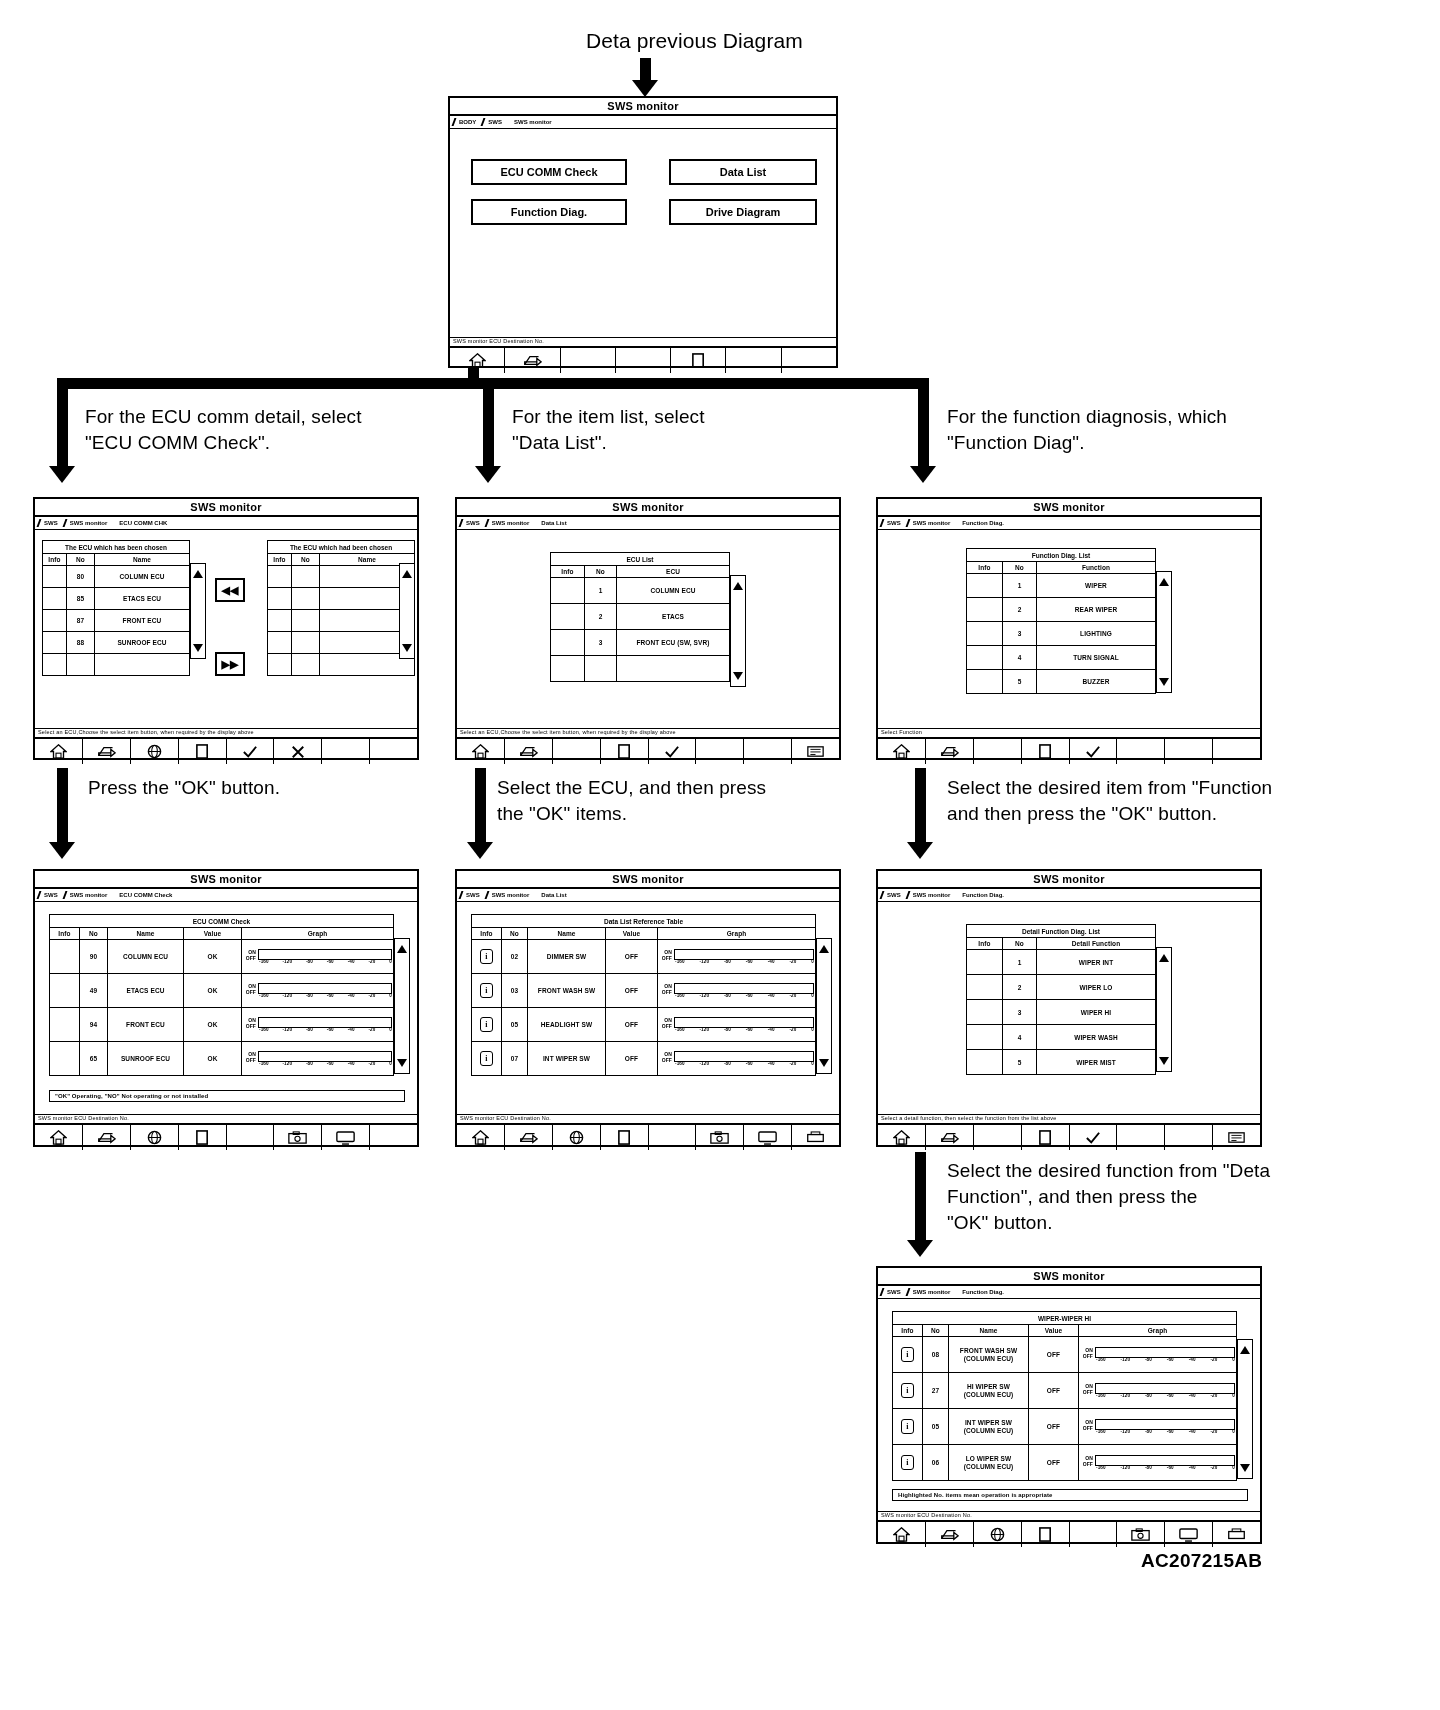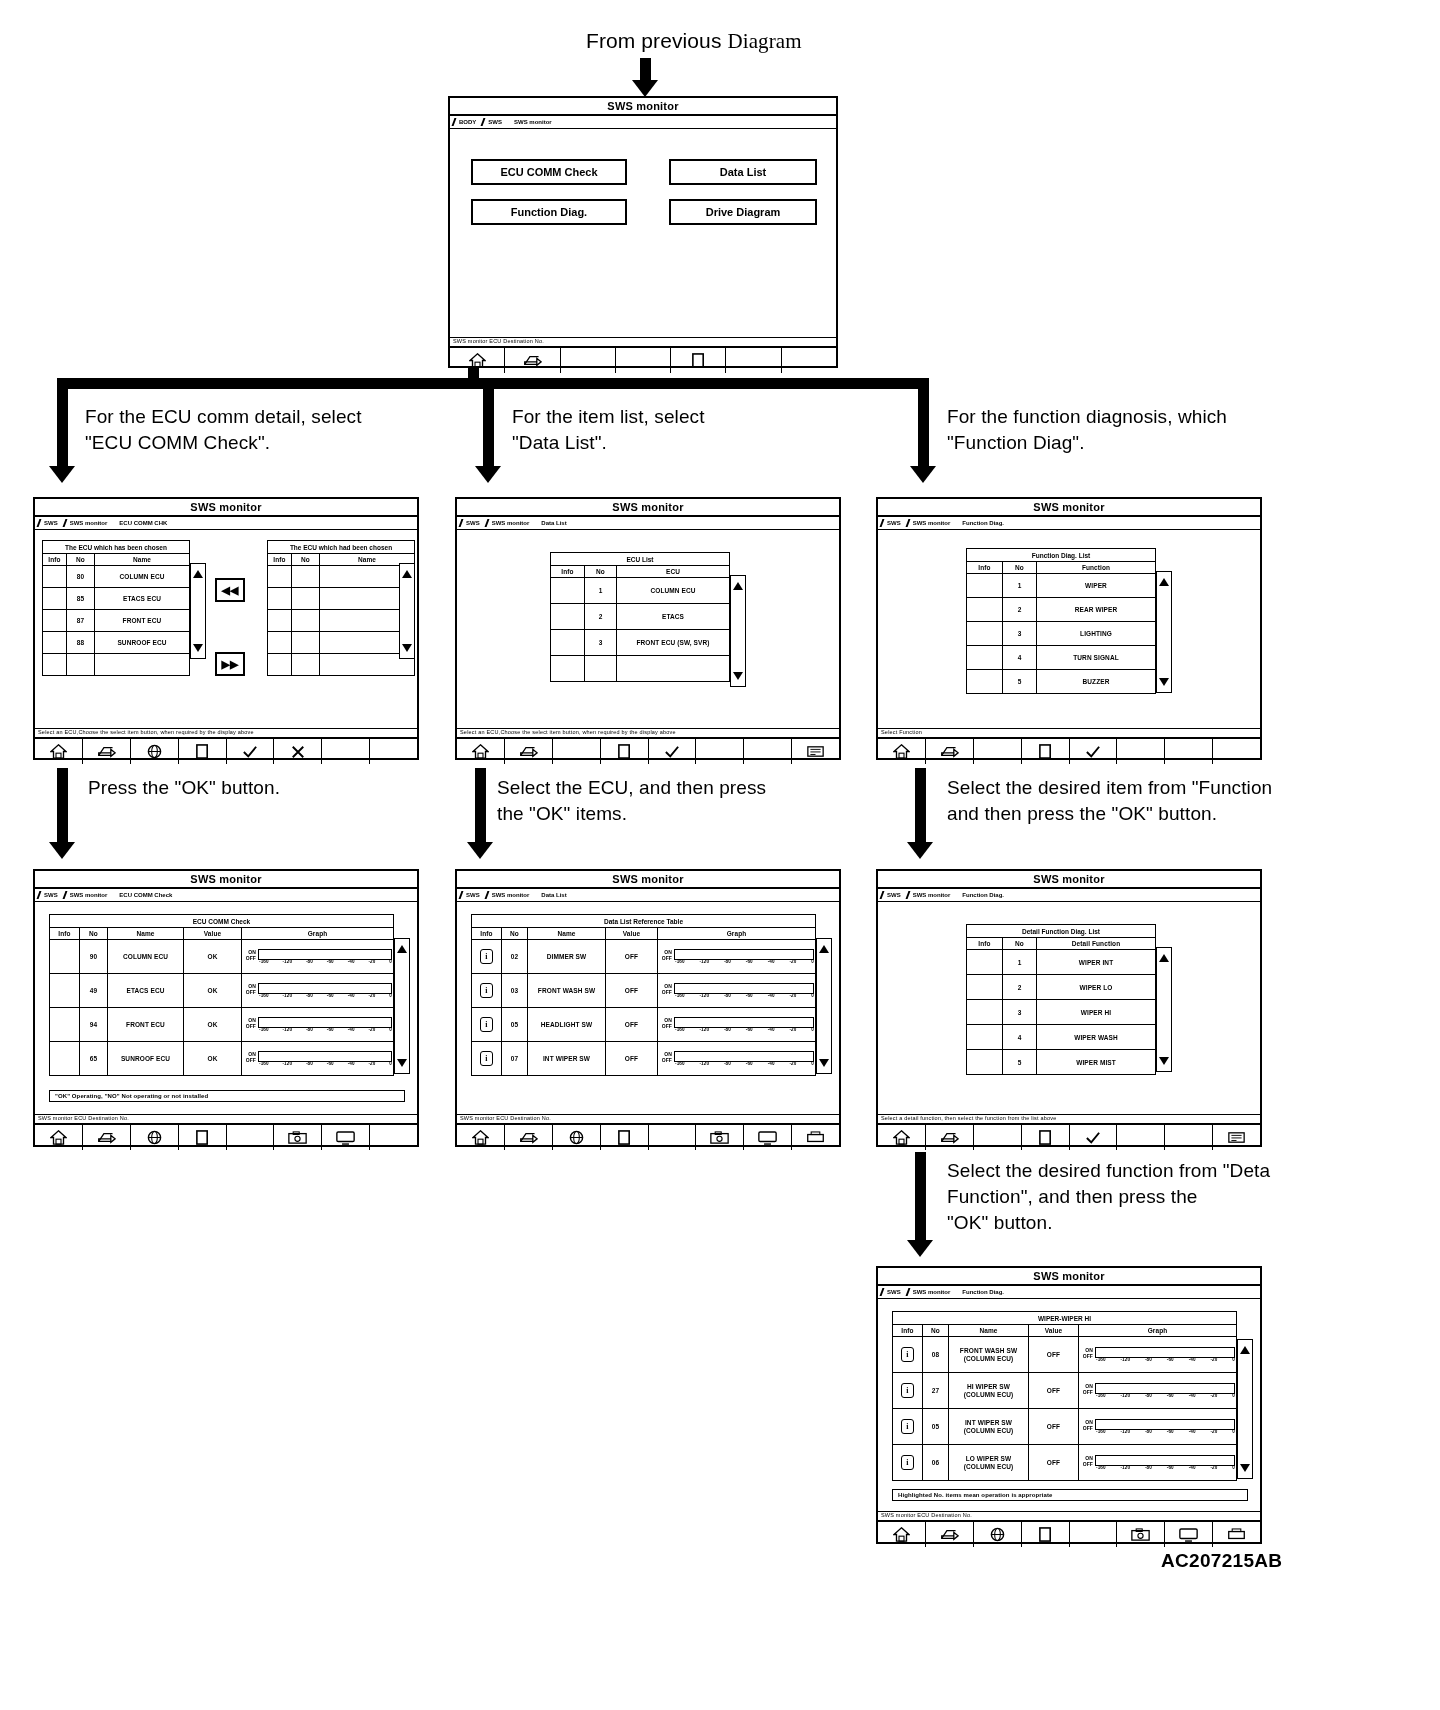--- a/index.html
+++ b/index.html
@@ -14,21 +14,21 @@
   
   .arrow-v { position:absolute; background:#000; width:11px; }
   .arrow-head-d { position:absolute; width:0; height:0;
     border-left:13px solid transparent; border-right:13px solid transparent;
     border-top:17px solid #000; }
   .arrow-h { position:absolute; background:#000; height:11px; }
 
   
   .caption { position:absolute; font-size:19px; line-height:26px; font-weight:400;
              font-family:"Liberation Sans", sans-serif; letter-spacing:.1px; }
-  .caption-serif { font-family:Liberation Serif, serif; }
+  .caption-serif { font-family:Liberation Sans, sans-serif; }
 
   
   .win { position:absolute; border:2px solid #000; background:#fff; }
   .win-title { border-bottom:2px solid #000; text-align:center;
                font-weight:bold; font-size:11px; letter-spacing:.2px;
                padding:2px 0 2px 0; }
   .crumbs { position:relative; height:13px; border-bottom:1.5px solid #000;
             font-size:6px; font-weight:bold; display:flex; align-items:center;
             padding-left:4px; overflow:hidden; }
   .crumb { position:relative; padding:0 7px 0 5px; white-space:nowrap; }
@@ -84,27 +84,27 @@
            display:flex; justify-content:space-between; font-size:4.6px;
            font-weight:bold; padding:0 1px; }
 
   .info-ic { width:13px;height:15px;border:1.2px solid #000;border-radius:3px;
       display:inline-flex;align-items:center;justify-content:center;
       font-size:8px;font-weight:bold;font-family:"Liberation Serif",serif; }
 
   .note-box { border:1.2px solid #000; font-size:6px; font-weight:bold;
       padding:2px 5px; letter-spacing:.1px; }
 
-  .figid { position:absolute; font-size:19px; font-weight:bold; letter-spacing:.3px;margin-left:20px; }
+  .figid { position:absolute; font-size:19px; font-weight:bold; letter-spacing:.3px; }
 </style>
 </head>
 <body>
 
 <div class="caption" style="left:586px; top:28px; font-size:21px;">
-  <span>From previous</span>
+  <span>Deta previous</span>
   <span class="caption-serif">Diagram</span>
 </div>
 <div class="arrow-v" style="left:640px; top:58px; height:26px;"></div>
 <div class="arrow-head-d" style="left:632px; top:80px;"></div>
 
 <div class="win" style="left:448px; top:96px; width:390px; height:272px;">
   <div class="win-title">SWS monitor</div>
   <div class="crumbs">
     <span class="crumb">BODY</span>
     <span class="crumb">SWS</span>

